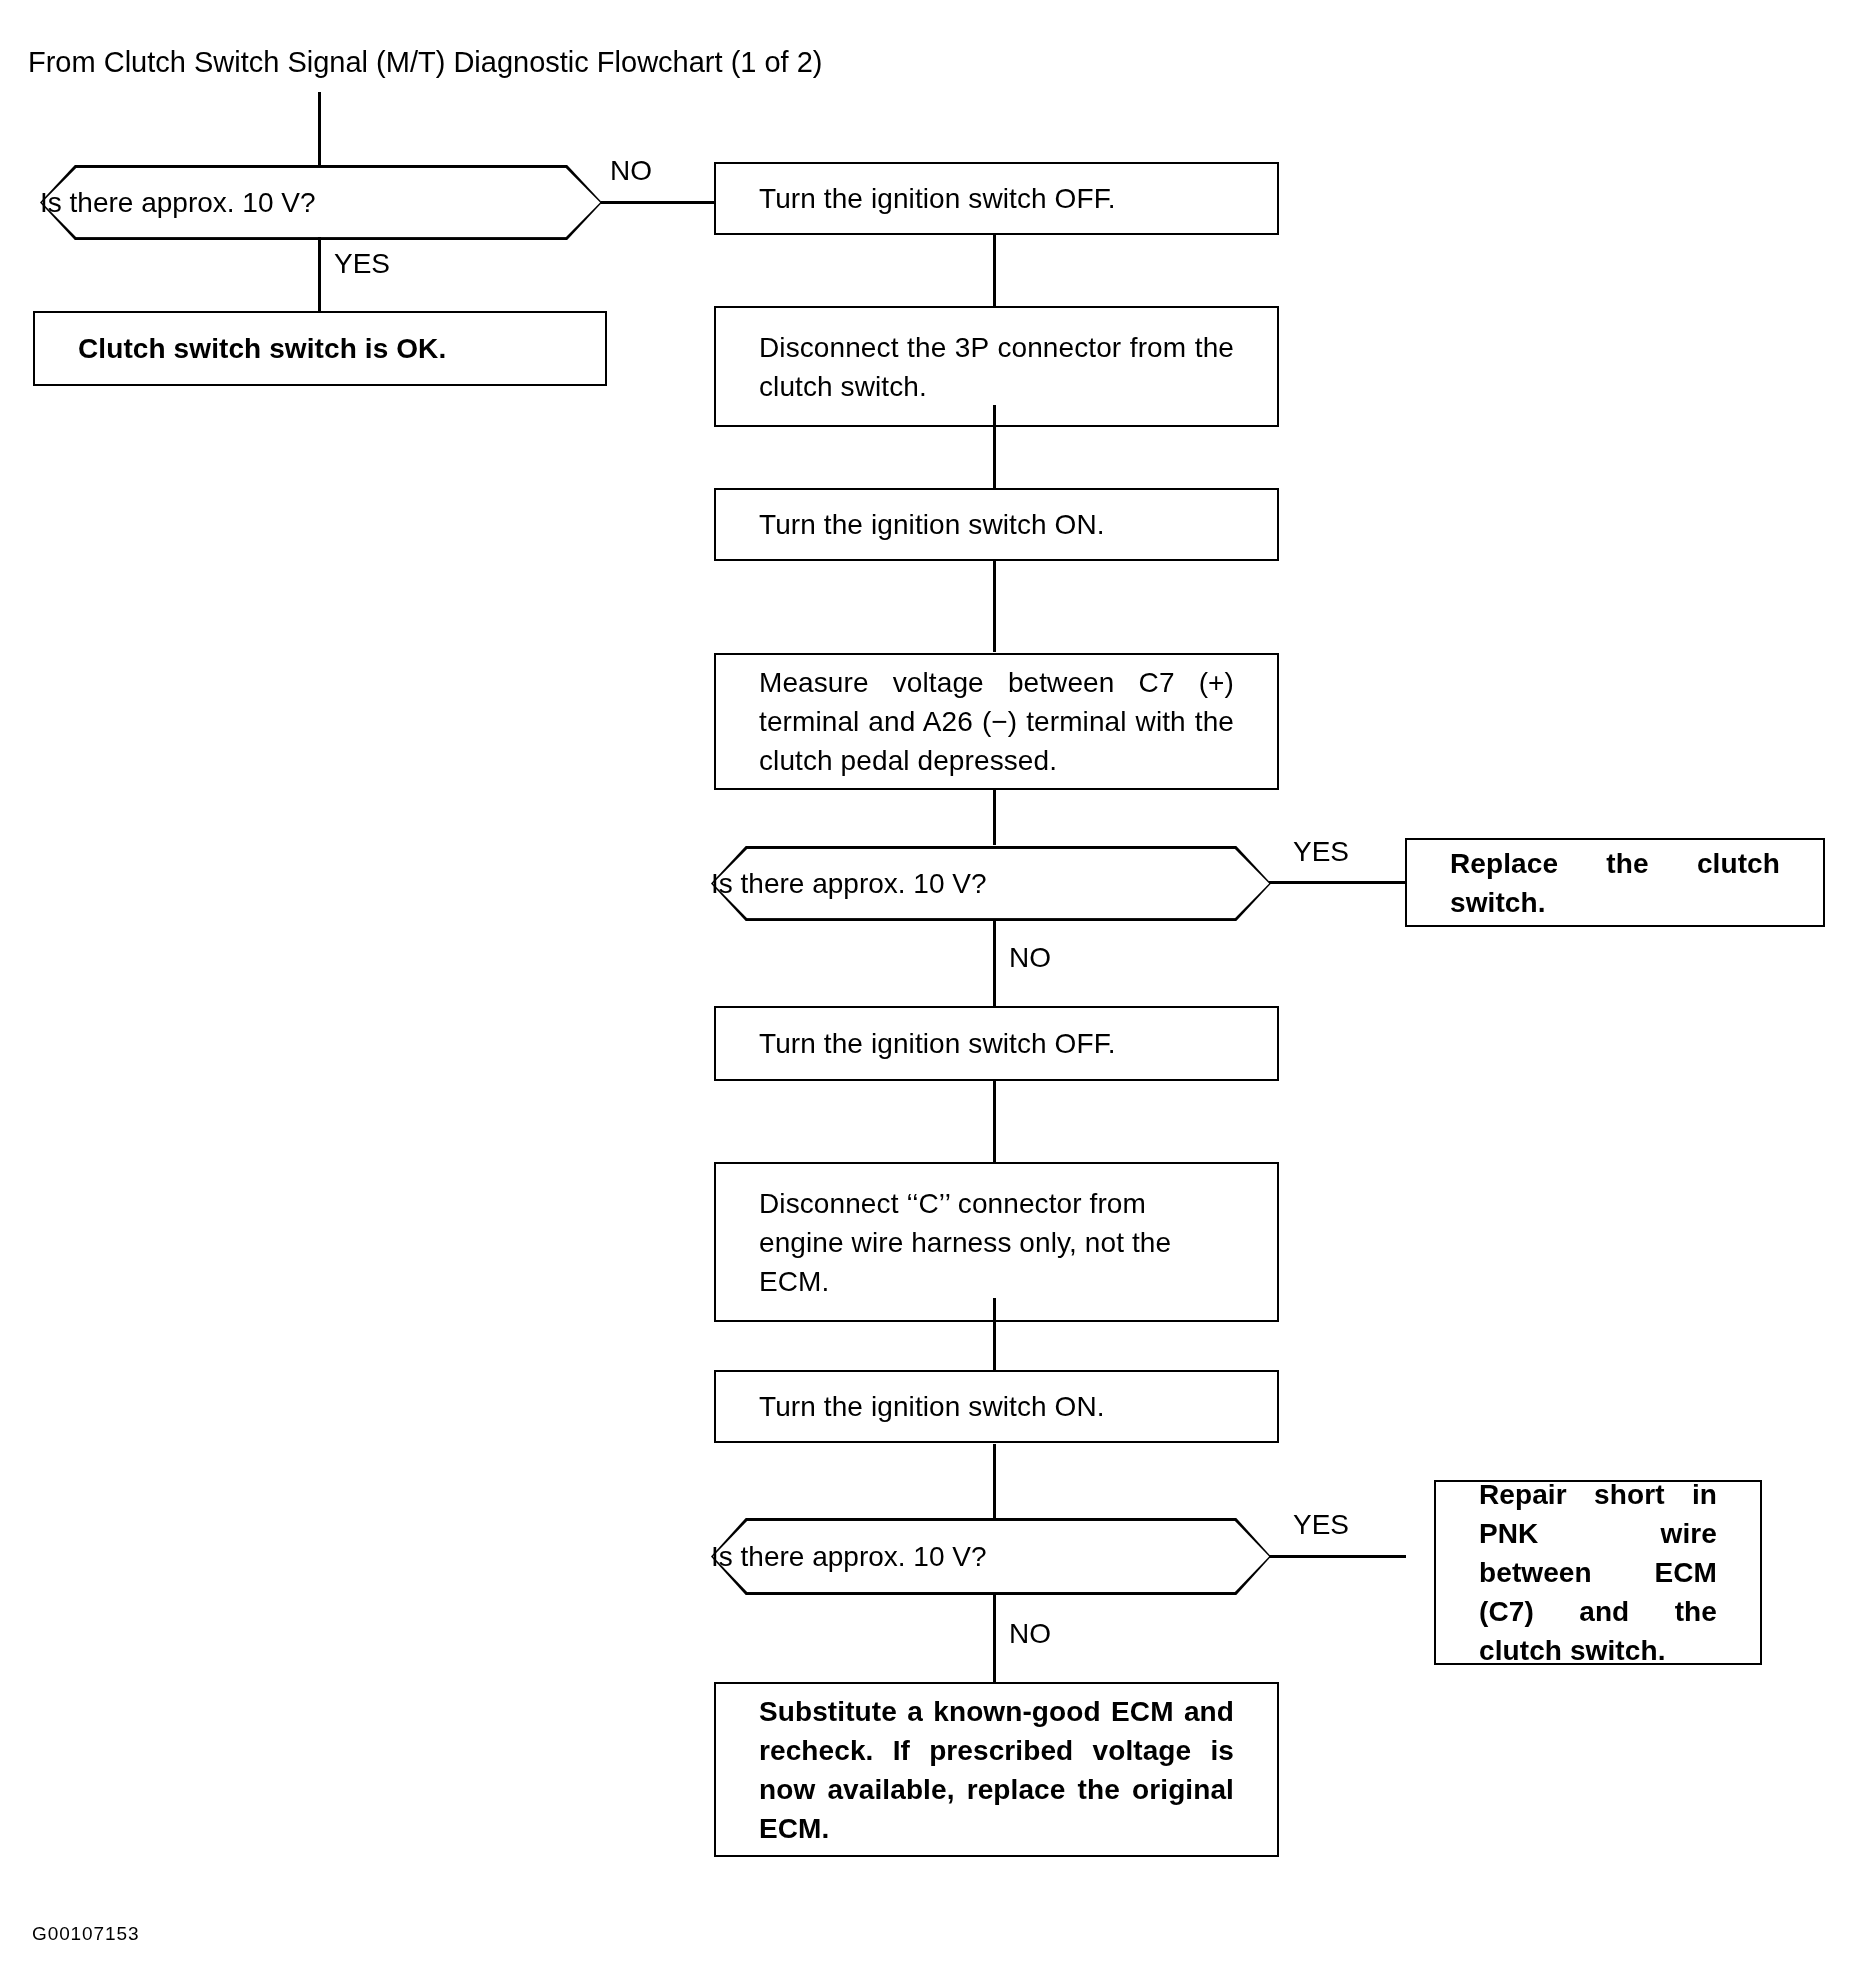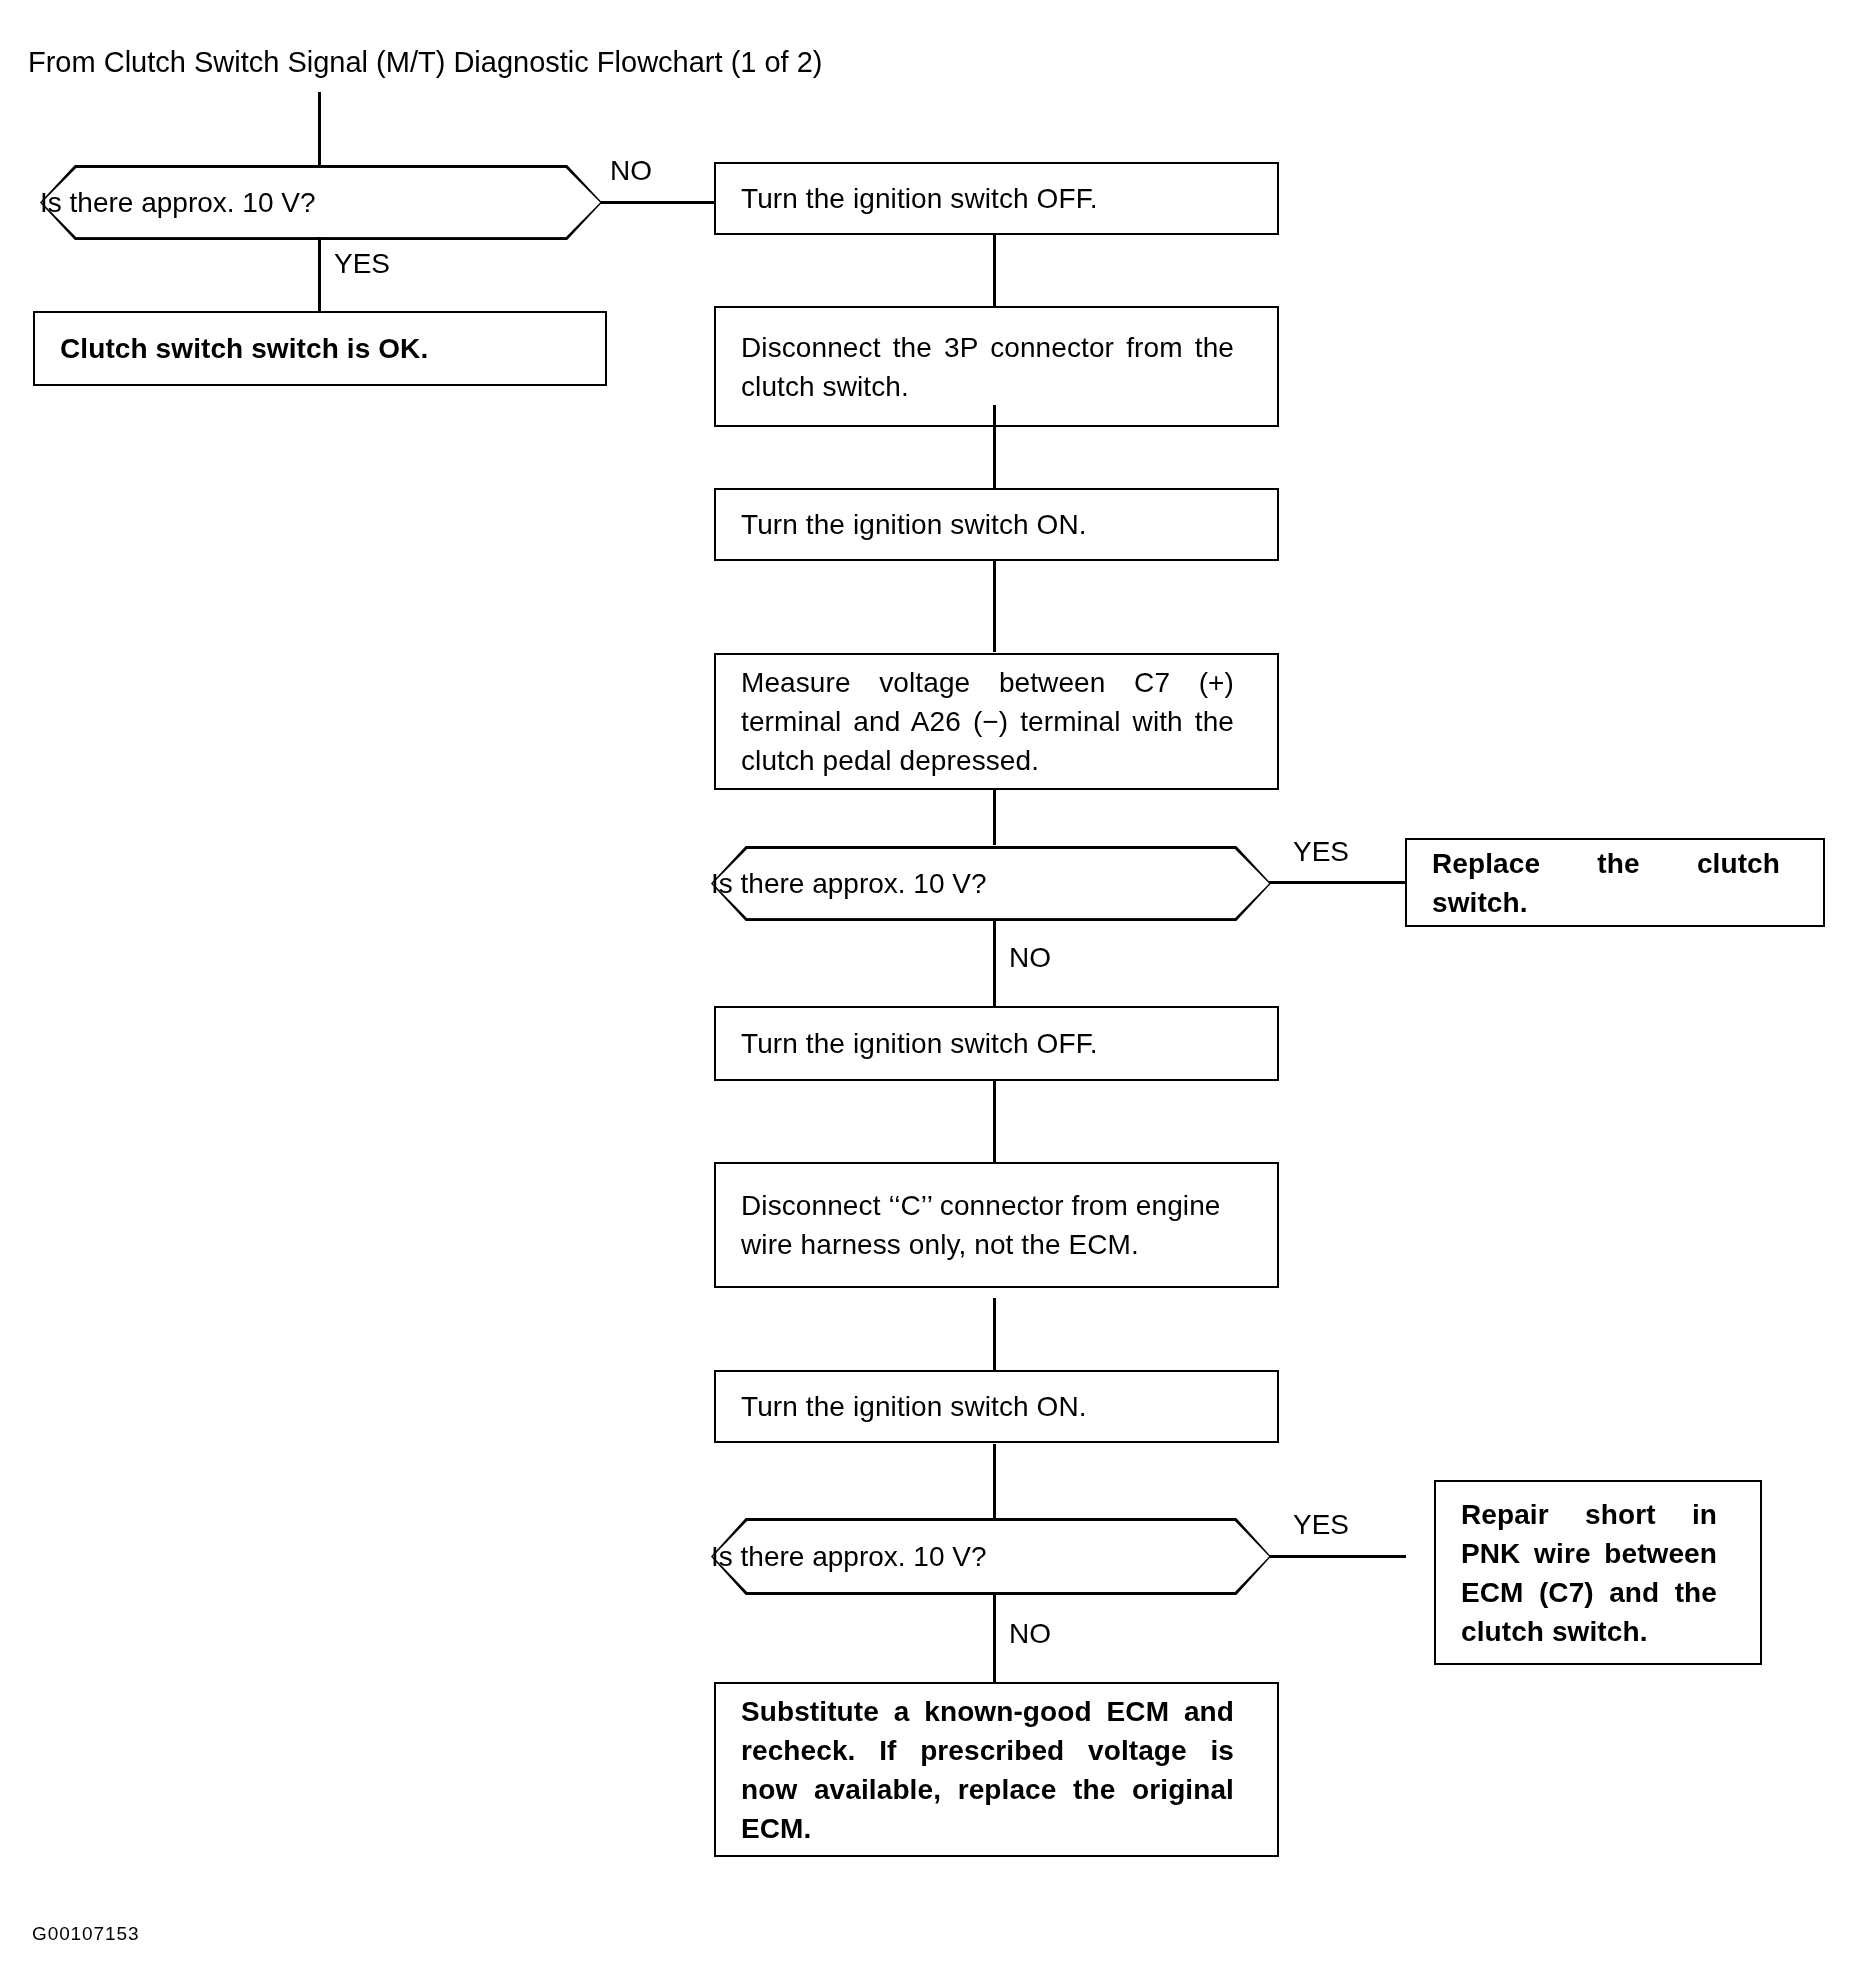--- a/index.html
+++ b/index.html
@@ -36,21 +36,21 @@
     position: absolute;
     box-sizing: border-box;
     border: 2.8px solid #000000;
     background: #ffffff;
     display: flex;
     align-items: center;
   }
   .box .txt {
     display: block;
     width: 100%;
-    padding: 0 43px 0 25px;
+    padding: 0 43px 0 43px;
     font-size: 28px;
     line-height: 39px;
     letter-spacing: 0.1px;
   }
   .box.bold .txt { font-weight: bold; }
   .box.just .txt { text-align: justify; text-align-last: left; }
 
   
   .hex {
     position: absolute;
@@ -171,21 +171,21 @@
 
   <div class="line-v" style="left:993px; top:919px; height:89px;"></div>
   <div class="label" style="left:1009px; top:942px;">NO</div>
 
   <div class="box" style="left:714px; top:1006px; width:565px; height:75px;">
     <span class="txt">Turn the ignition switch OFF.</span>
   </div>
 
   <div class="line-v" style="left:993px; top:1081px; height:81px;"></div>
 
-  <div class="box" style="left:714px; top:1162px; width:565px; height:126px;">
+  <div class="box" style="left:714px; top:1162px; width:565px; height:160px;">
     <span class="txt">Disconnect ‘‘C’’ connector from engine wire harness only, not the ECM.</span>
   </div>
 
   <div class="line-v" style="left:993px; top:1298px; height:72px;"></div>
 
   <div class="box" style="left:714px; top:1370px; width:565px; height:73px;">
     <span class="txt">Turn the ignition switch ON.</span>
   </div>
 
   <div class="line-v" style="left:993px; top:1444px; height:74px;"></div>

